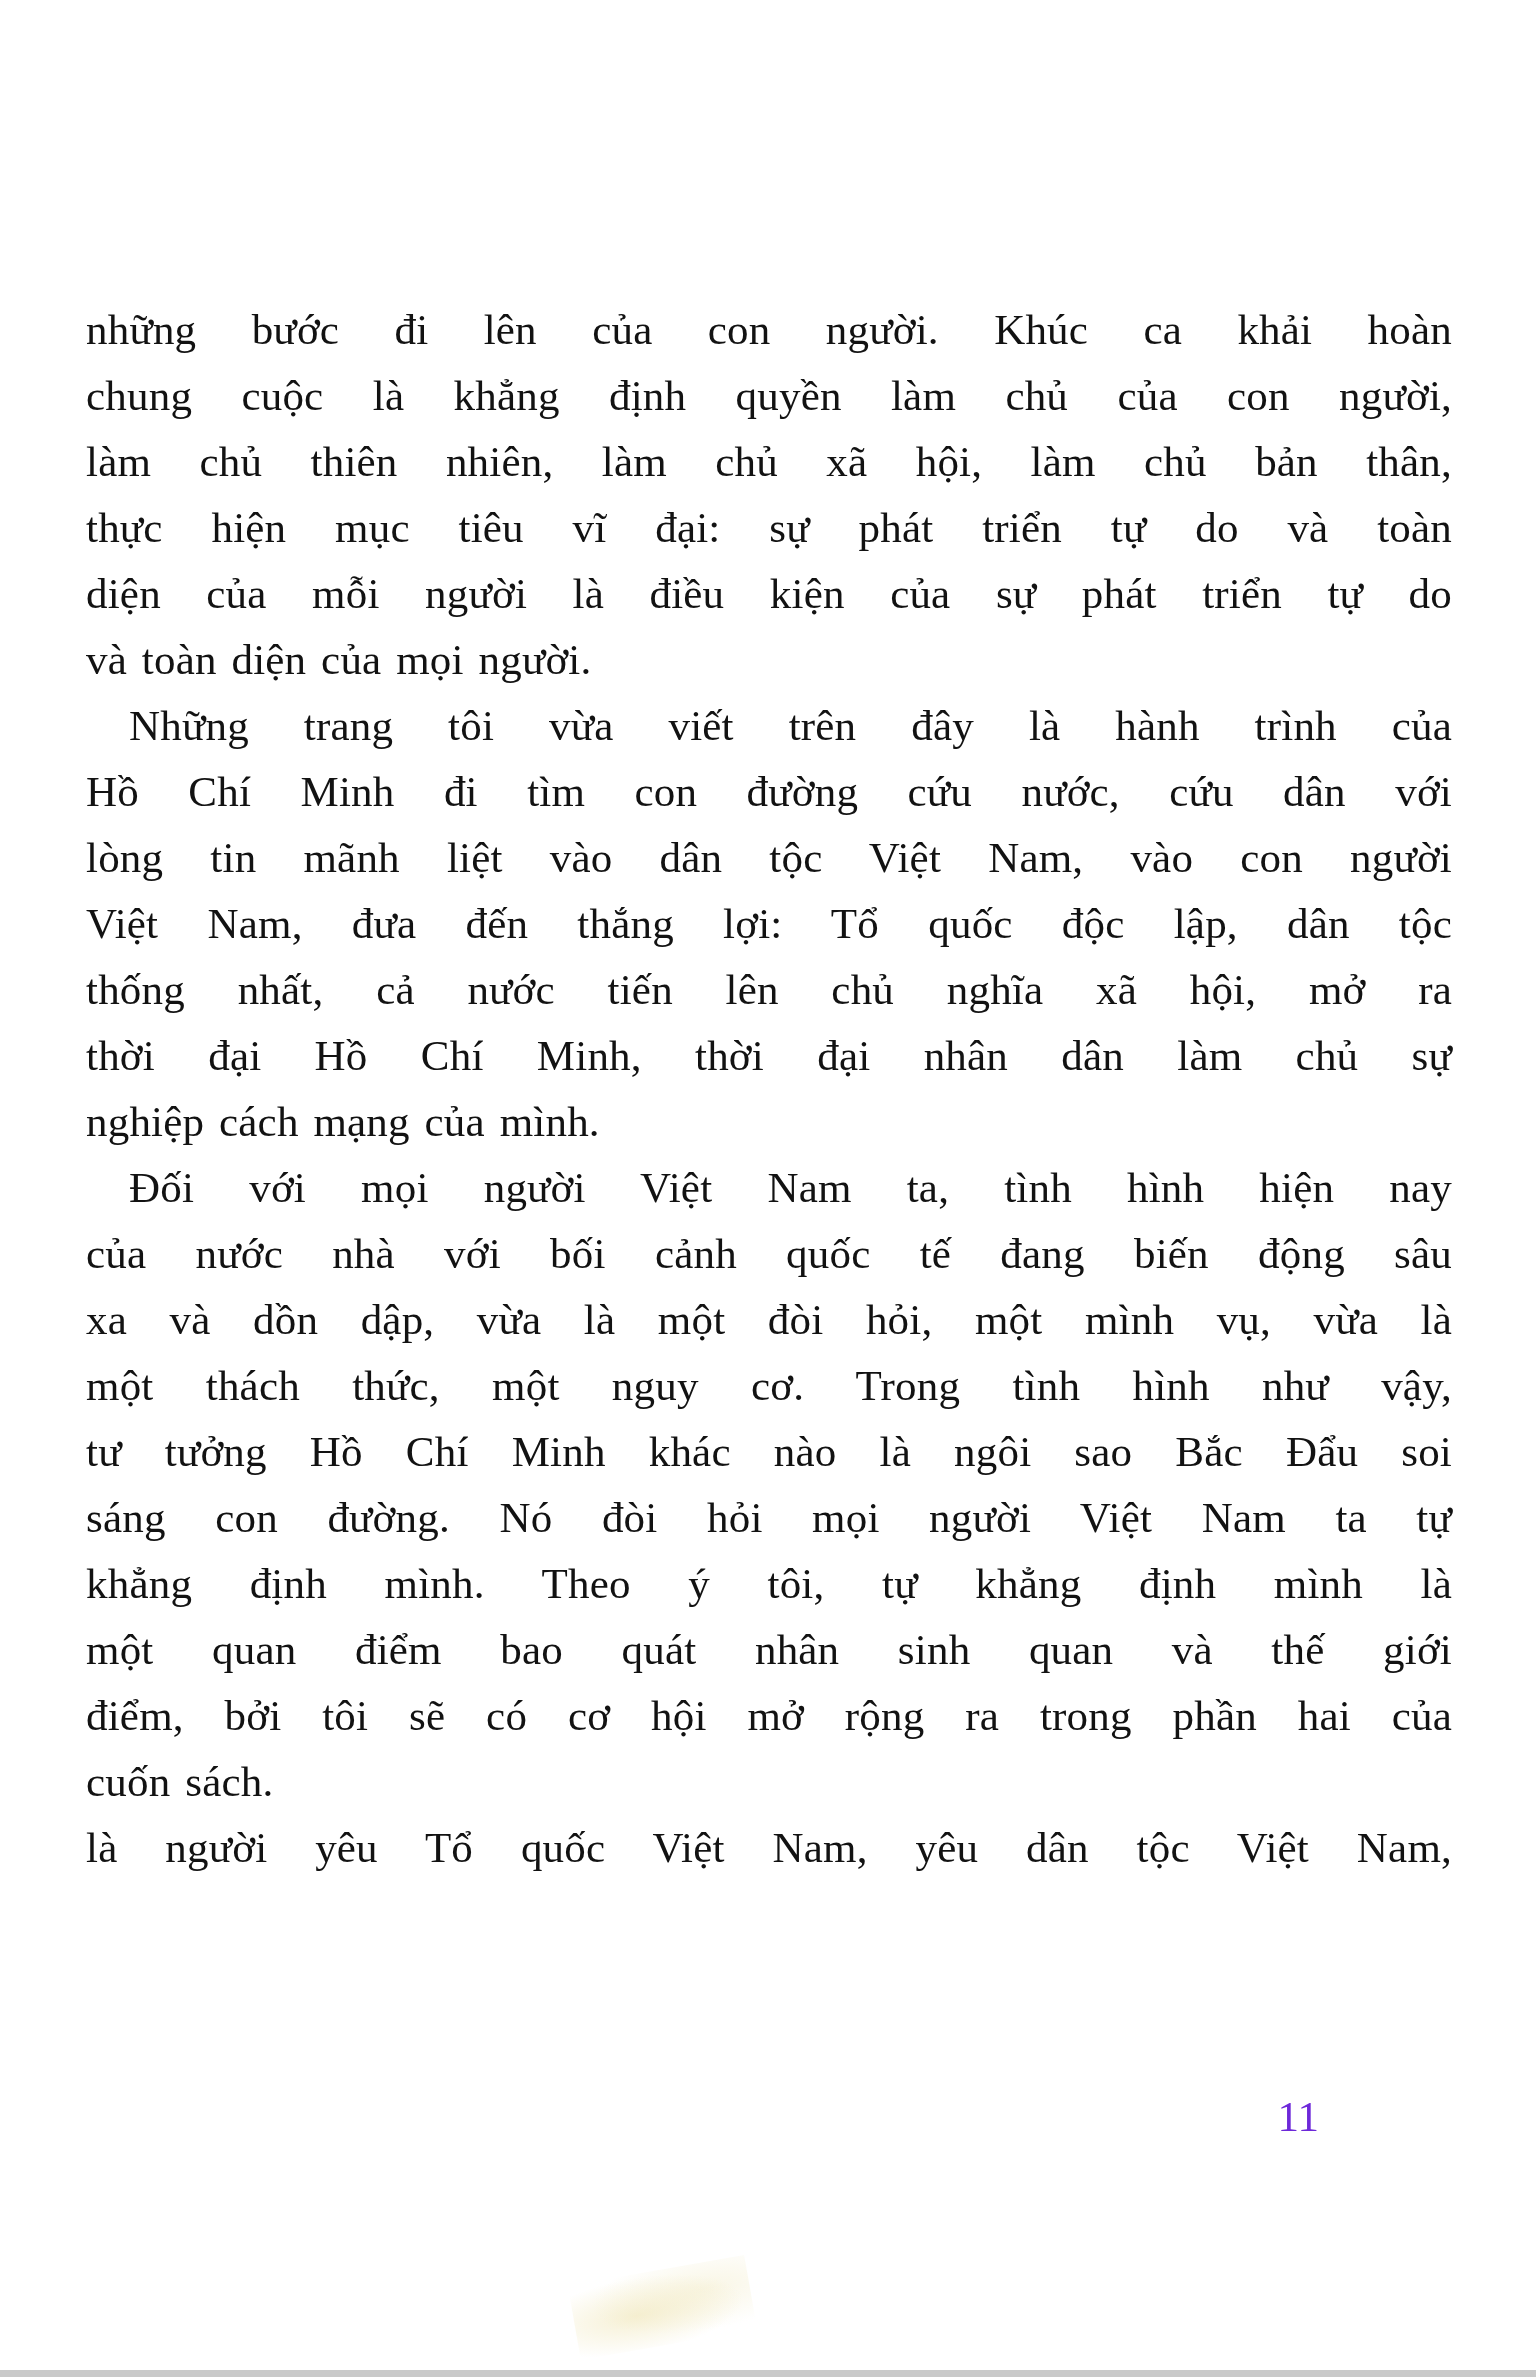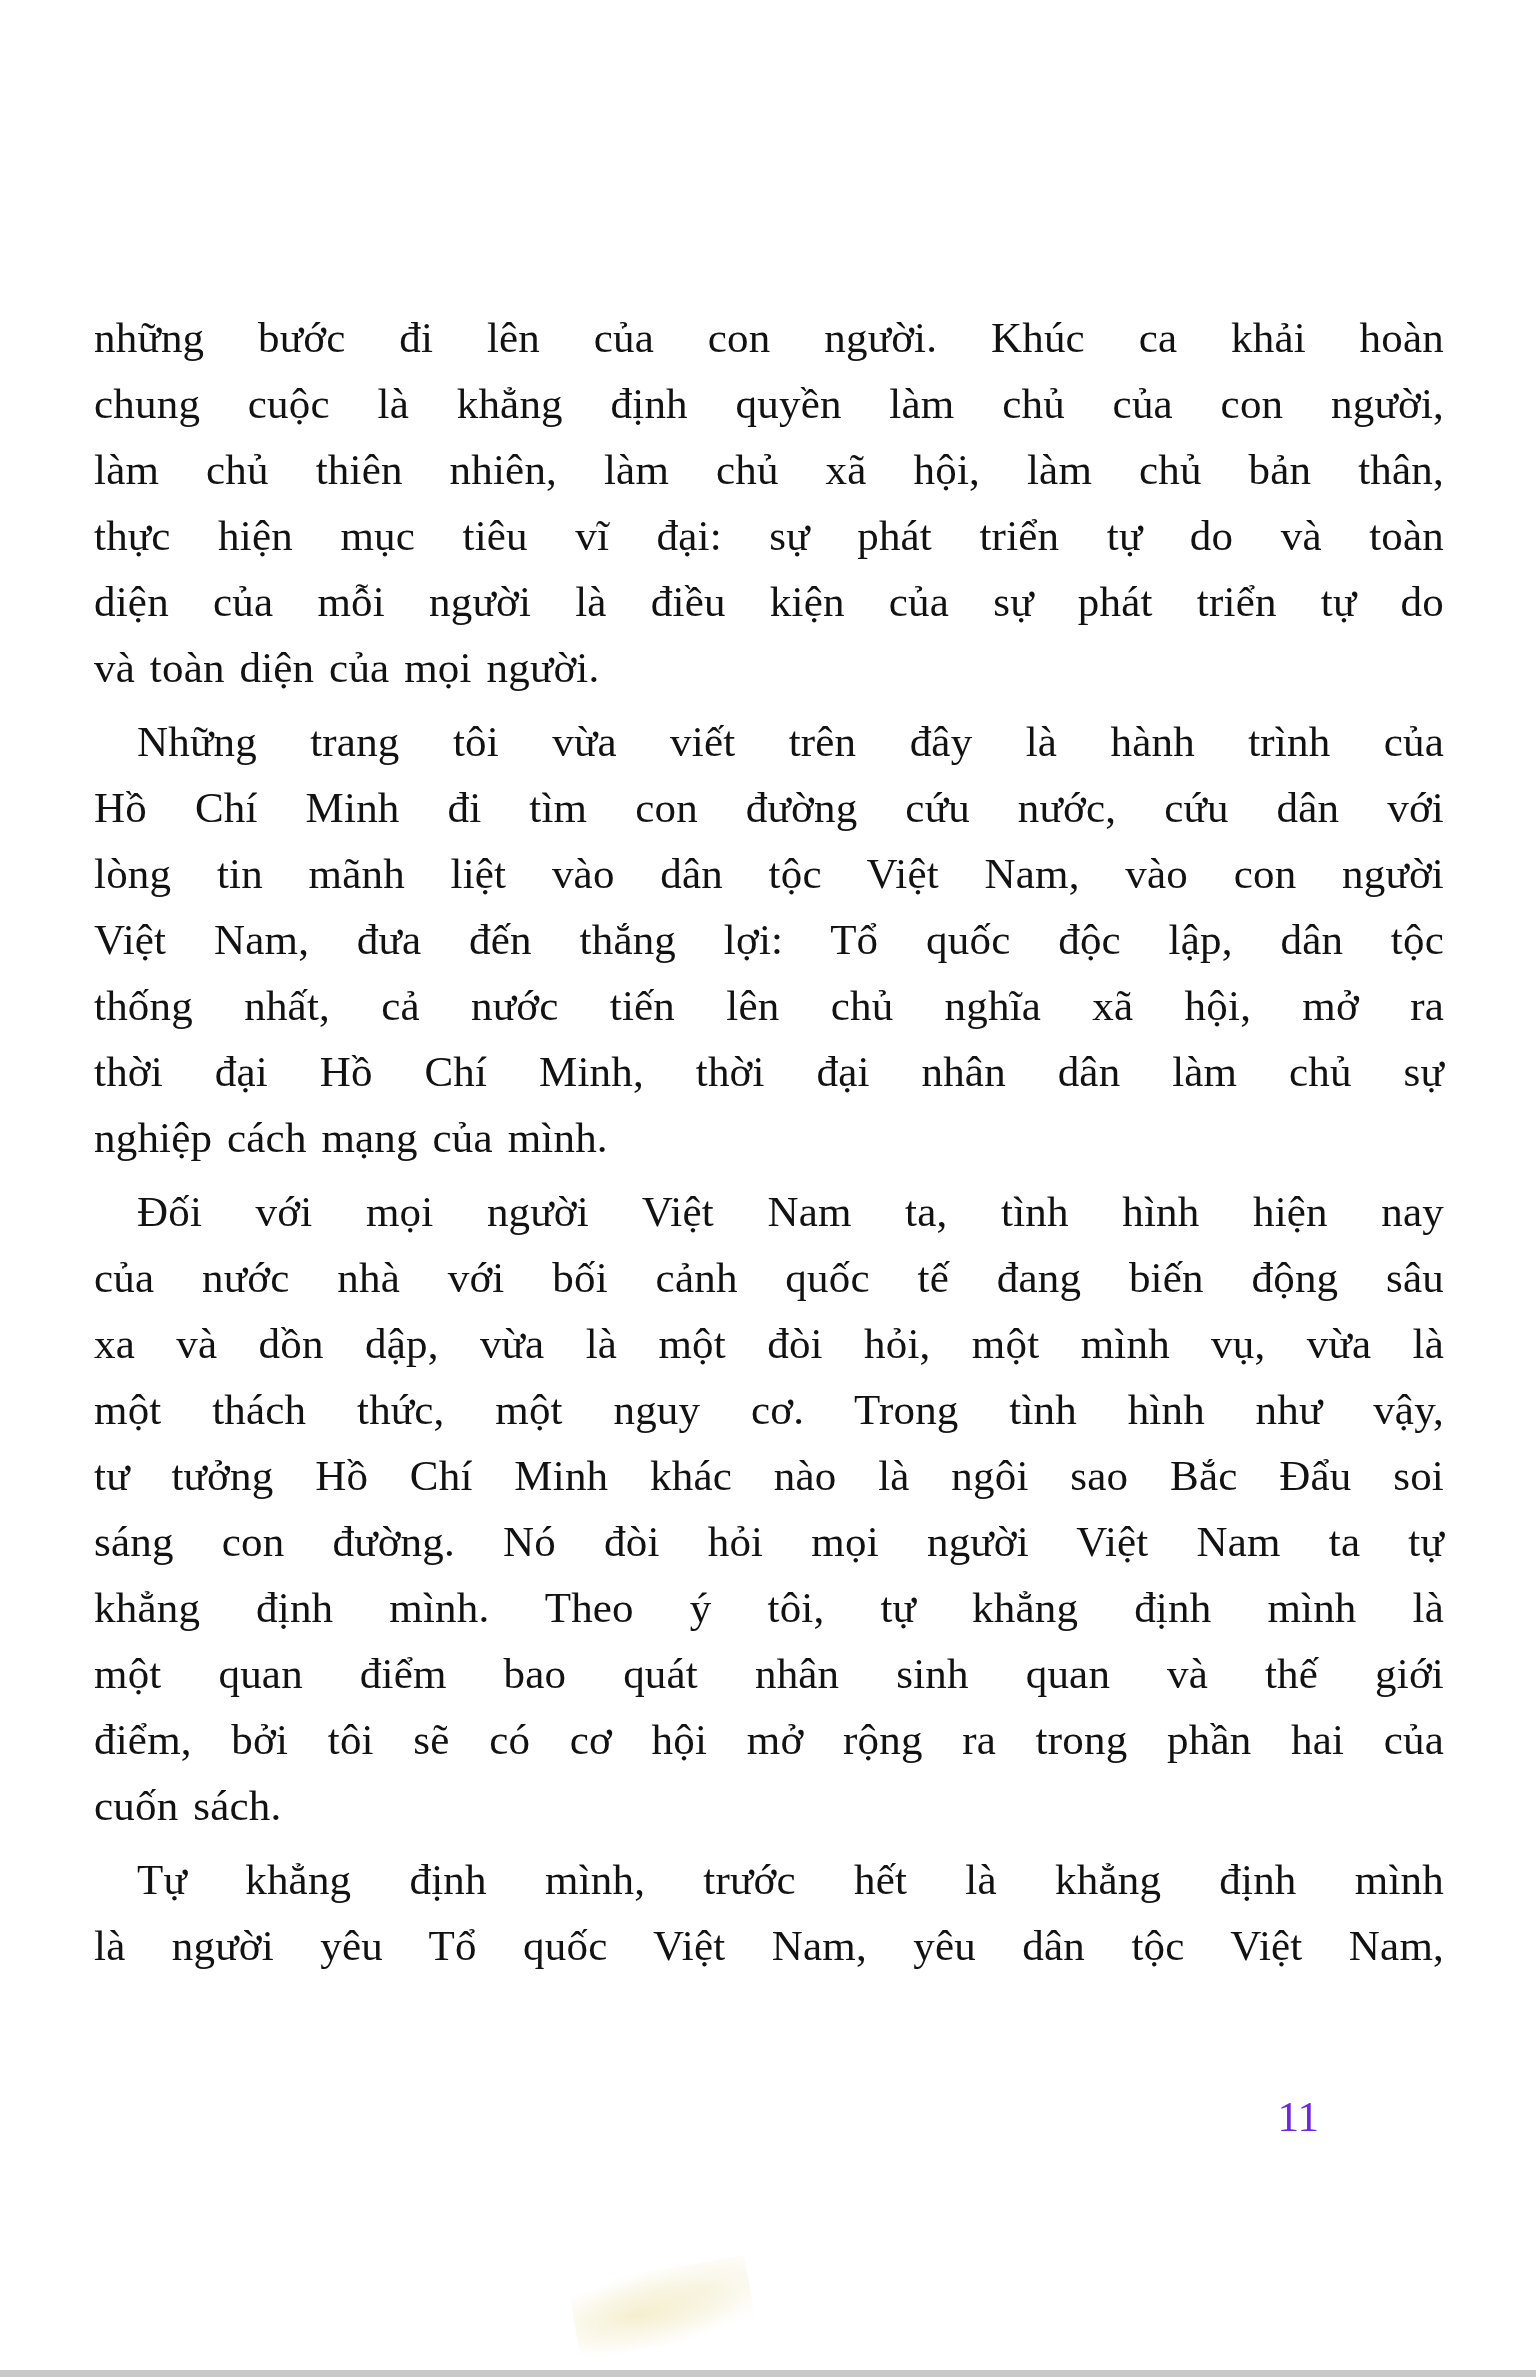--- a/index.html
+++ b/index.html
@@ -15,21 +15,21 @@
     font-family: "Liberation Serif", "DejaVu Serif", serif;
     color: #121212;
     overflow: hidden;
   }
   .text-block {
     position: absolute;
     left: 86px;
     top: 297px;
     width: 1366px;
   }
-  .para { margin: 8px; padding: 0; }
+  .para { margin: 0; padding: 0; }
   .line {
     display: block;
     font-size: 43px;
     line-height: 66px;
     text-align: justify;
     text-align-last: justify;
     word-spacing: 0.09em;
     letter-spacing: 0.2px;
     white-space: normal;
   }
@@ -101,21 +101,20 @@
       <span class="line">một thách thức, một nguy cơ. Trong tình hình như vậy,</span>
       <span class="line">tư tưởng Hồ Chí Minh khác nào là ngôi sao Bắc Đẩu soi</span>
       <span class="line">sáng con đường. Nó đòi hỏi mọi người Việt Nam ta tự</span>
       <span class="line">khẳng định mình. Theo ý tôi, tự khẳng định mình là</span>
       <span class="line">một quan điểm bao quát nhân sinh quan và thế giới</span>
       <span class="line">điểm, bởi tôi sẽ có cơ hội mở rộng ra trong phần hai của</span>
       <span class="line para-end">cuốn sách.</span>
     </p>
 
     <p class="para">
-      <span class="line indent">Tự khẳng định mình, trước hết là khẳng định mình</span>
       <span class="line">là người yêu Tổ quốc Việt Nam, yêu dân tộc Việt Nam,</span>
     </p>
 
   </div>
 
   <div class="page-number">11</div>
 
   <div class="scan-stain"></div>
 
   <div class="bottom-bar"></div>

